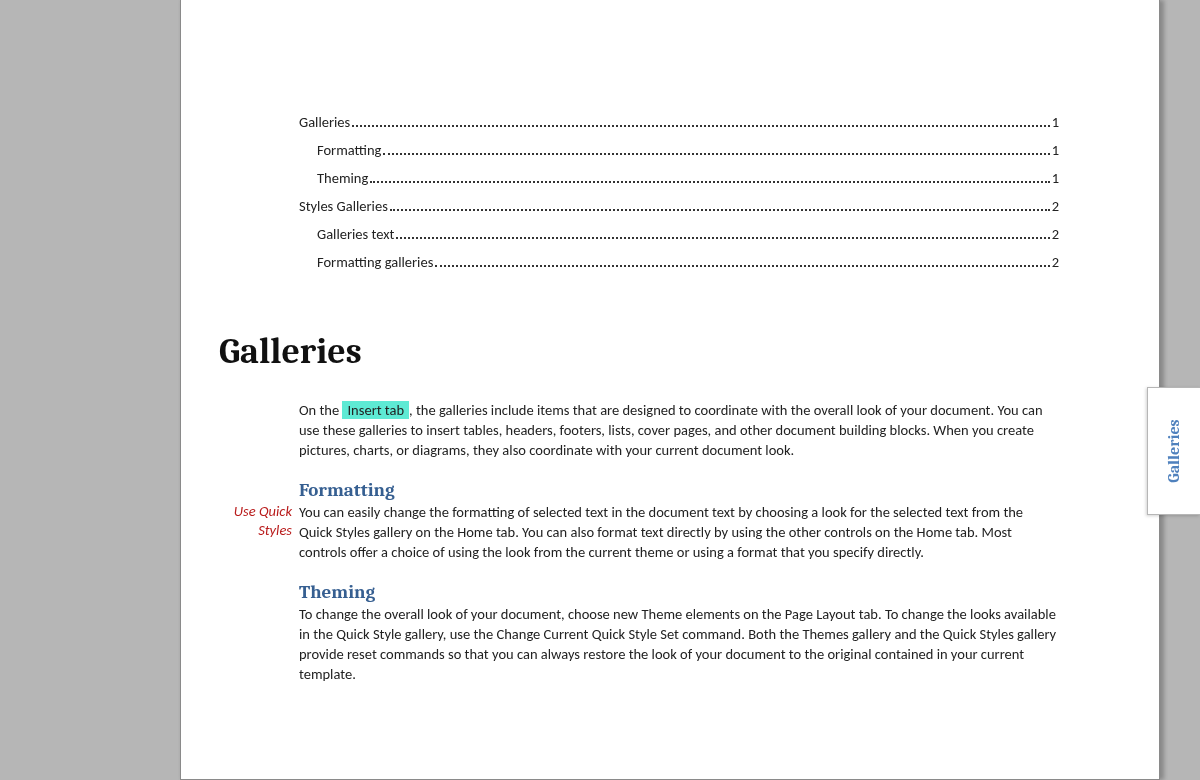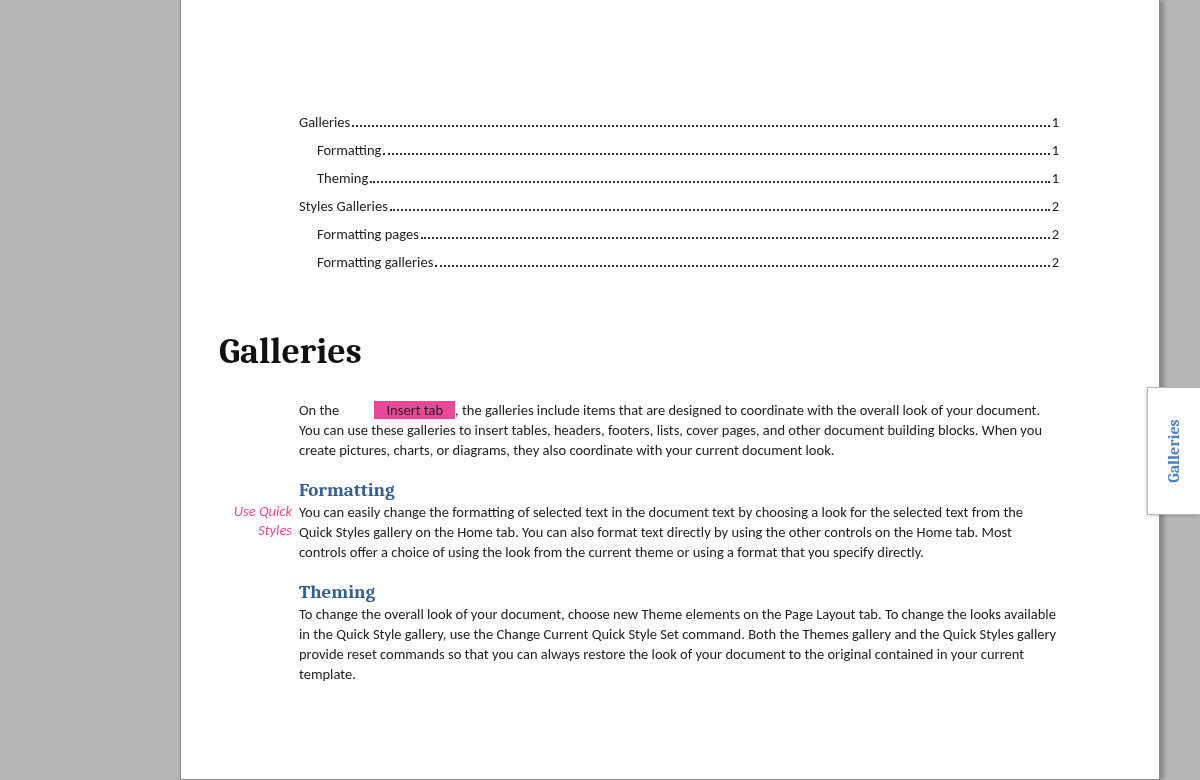--- a/index.html
+++ b/index.html
@@ -87,33 +87,32 @@
     position: relative;
   }
   .subheading {
     font-family: Cambria, Georgia, serif;
     color: #365f91;
     font-weight: bold;
     font-size: 19px;
     margin-bottom: 2px;
   }
   .highlight {
-    background: #ec4899;
-    padding: 0 12px;
-    margin-left: 32px;
+    background: #5eead4;
+    padding: 0 5px;
   }
   .margin-note {
     position: absolute;
     left: -82px;
     top: 22px;
     width: 75px;
     text-align: right;
     font-style: italic;
     font-size: 14.5px;
-    color: #ec4899;
+    color: #b91c1c;
     line-height: 19px;
   }
 
   
   .thumb-tab {
     position: absolute;
     right: 0;
     top: 387px;
     width: 52px;
     height: 126px;
@@ -159,21 +158,21 @@
           <span class="toc-label">Theming</span>
           <span class="toc-dots"></span>
           <span class="toc-page">1</span>
         </div>
         <div class="toc-row level-1">
           <span class="toc-label">Styles Galleries</span>
           <span class="toc-dots"></span>
           <span class="toc-page">2</span>
         </div>
         <div class="toc-row level-2">
-          <span class="toc-label">Formatting pages</span>
+          <span class="toc-label">Galleries text</span>
           <span class="toc-dots"></span>
           <span class="toc-page">2</span>
         </div>
         <div class="toc-row level-2">
           <span class="toc-label">Formatting galleries</span>
           <span class="toc-dots"></span>
           <span class="toc-page">2</span>
         </div>
       </div>
 

